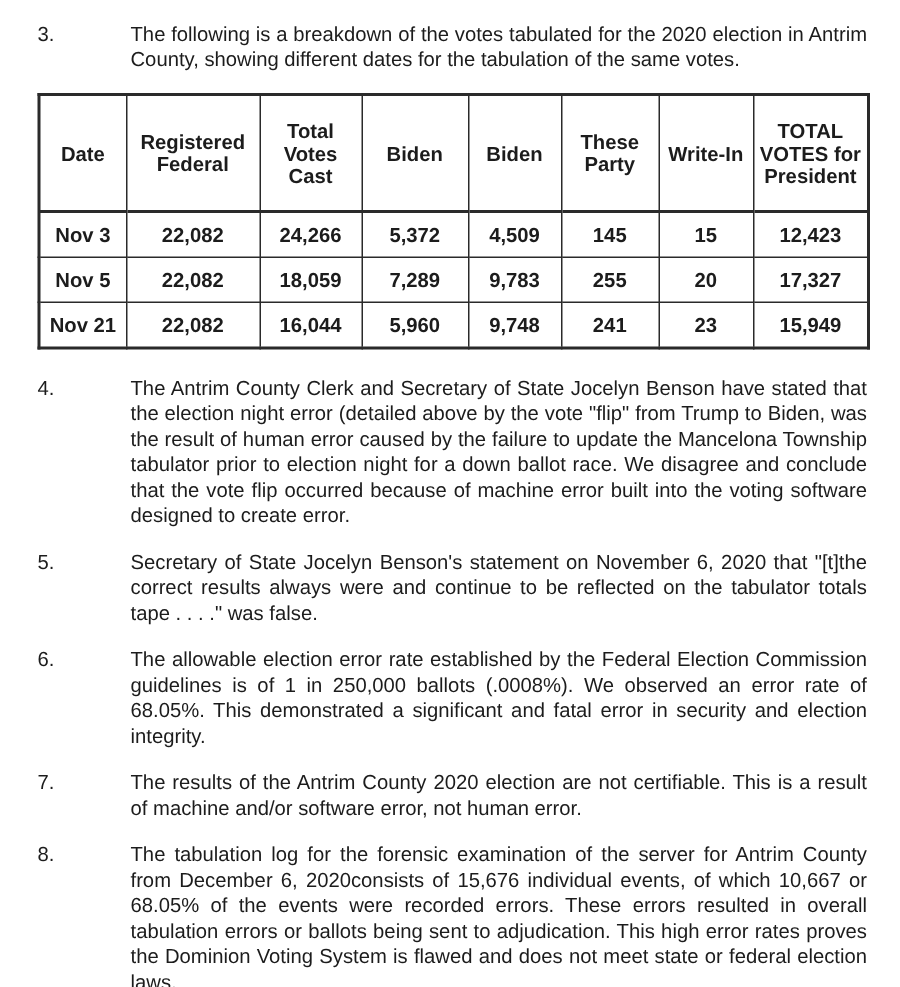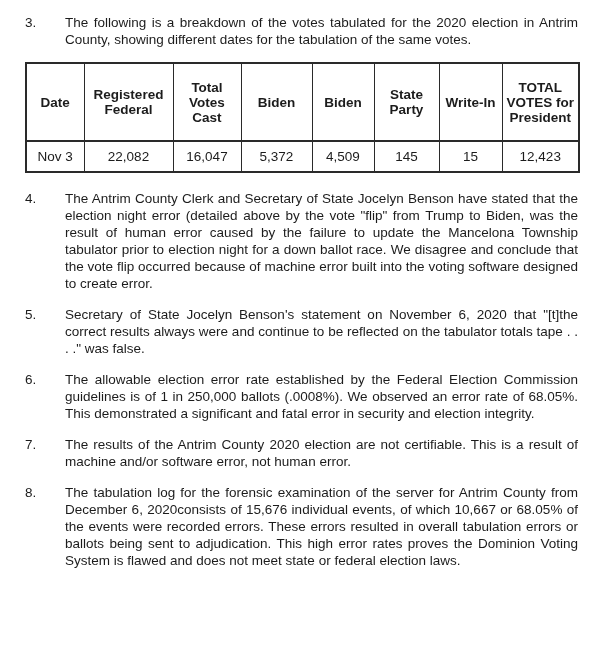--- a/index.html
+++ b/index.html
@@ -28,20 +28,21 @@
     flex: 0 0 40px;
     font-size: 13.5px;
     line-height: 17px;
   }
   .item-text {
     flex: 1 1 auto;
     font-size: 13.5px;
     line-height: 17px;
     text-align: justify;
     text-justify: inter-word;
+    margin-left: 22px;
   }
   table.votes {
     border-collapse: collapse;
     margin: 4px 0 17px 0;
     width: 553px;
     table-layout: fixed;
   }
   table.votes th, table.votes td {
     border: 1px solid #2a2a2a;
     font-size: 13.5px;
@@ -55,20 +56,21 @@
   }
   table.votes thead th {
     font-weight: bold;
     line-height: 15px;
     height: 66px;
     border-bottom: 2px solid #2a2a2a;
   }
   table.votes tbody td {
     line-height: 16px;
     height: 19px;
+    font-weight: bold;
   }
 </style>
 </head>
 <body>
 
 <div class="page">
 
   <div class="item">
     <div class="item-num">3.</div>
     <div class="item-text">The following is a breakdown of the votes tabulated for the 2020 election in Antrim County, showing different dates for the tabulation of the same votes.</div>
@@ -85,35 +87,55 @@
       <col style="width:63px">
       <col style="width:77px">
     </colgroup>
     <thead>
       <tr>
         <th>Date</th>
         <th>Registered Federal</th>
         <th>Total Votes Cast</th>
         <th>Biden</th>
         <th>Biden</th>
-        <th>State Party</th>
+        <th>These Party</th>
         <th>Write-In</th>
         <th>TOTAL VOTES for President</th>
       </tr>
     </thead>
     <tbody>
       <tr>
         <td>Nov 3</td>
         <td>22,082</td>
-        <td>16,047</td>
+        <td>24,266</td>
         <td>5,372</td>
         <td>4,509</td>
         <td>145</td>
         <td>15</td>
         <td>12,423</td>
+      </tr>
+      <tr>
+        <td>Nov 5</td>
+        <td>22,082</td>
+        <td>18,059</td>
+        <td>7,289</td>
+        <td>9,783</td>
+        <td>255</td>
+        <td>20</td>
+        <td>17,327</td>
+      </tr>
+      <tr>
+        <td>Nov 21</td>
+        <td>22,082</td>
+        <td>16,044</td>
+        <td>5,960</td>
+        <td>9,748</td>
+        <td>241</td>
+        <td>23</td>
+        <td>15,949</td>
       </tr>
     </tbody>
   </table>
 
   <div class="item">
     <div class="item-num">4.</div>
     <div class="item-text">The Antrim County Clerk and Secretary of State Jocelyn Benson have stated that the election night error (detailed above by the vote "flip" from Trump to Biden, was the result of human error caused by the failure to update the Mancelona Township tabulator prior to election night for a down ballot race. We disagree and conclude that the vote flip occurred because of machine error built into the voting software designed to create error.</div>
   </div>
 
   <div class="item">

